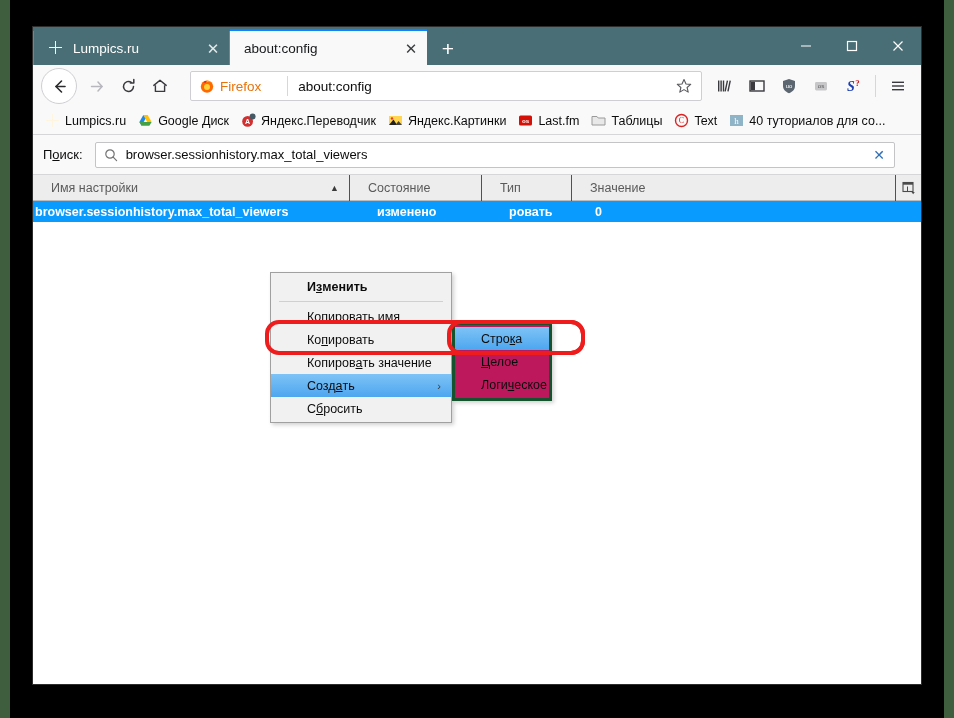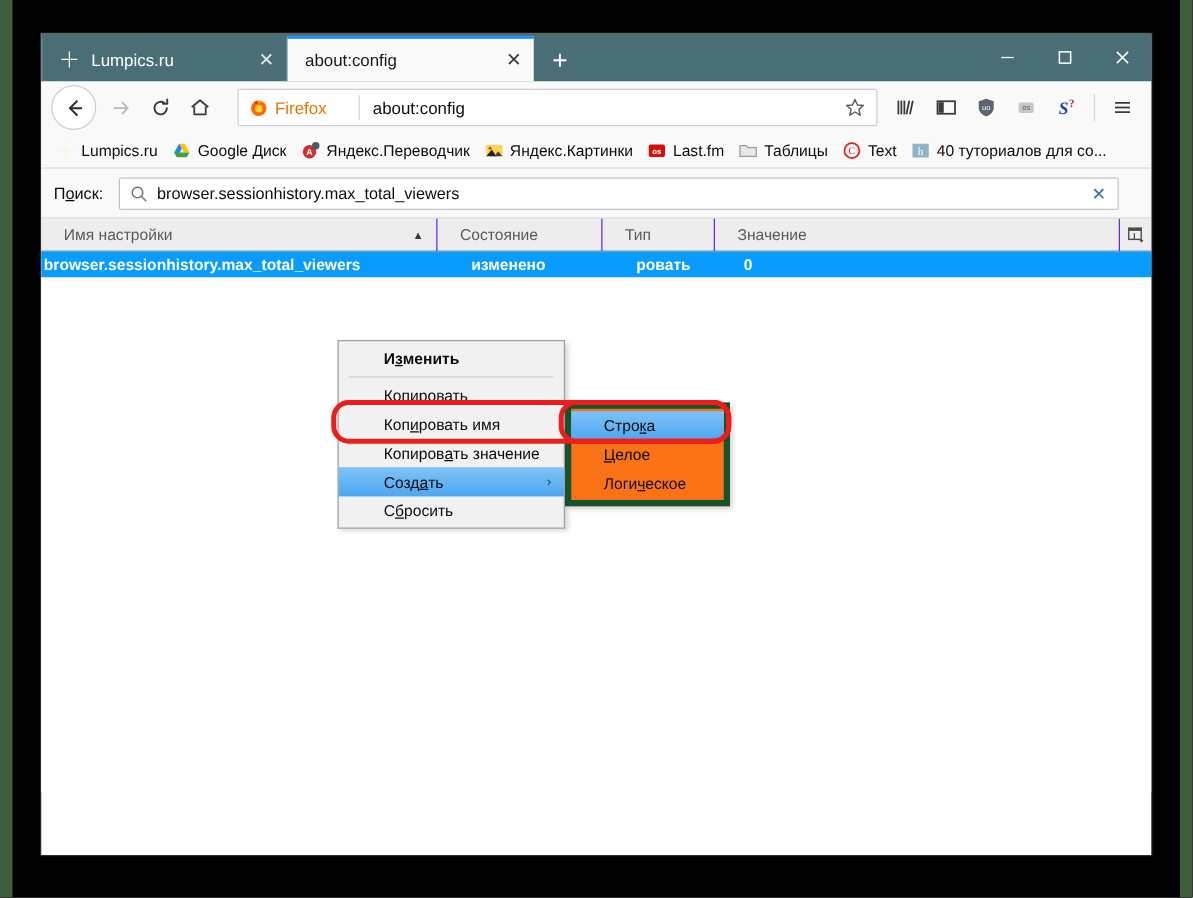--- a/index.html
+++ b/index.html
@@ -154,21 +154,21 @@
     height: 23px; display: flex; align-items: center; padding: 0 10px 0 36px;
     box-sizing: border-box; white-space: nowrap; position: relative;
   }
   .ctxitem.bold { font-weight: bold; }
   .ctxitem.sel { background: #5fb2f2; background-image: linear-gradient(#7ec3f6,#4da6ef); }
   .ctx-sep { height: 1px; background: #d0d0d0; margin: 3px 8px; }
   .ctx-arrow { margin-left: auto; font-size: 11px; color: #3a3a3a; }
 
   .submenu {
     position: absolute; left: 419px; top: 100px;
-    width: 132px; background: #f97316; border: 5px solid #14532d;
+    width: 100px; background: #be185d; border: 3px solid #14532d;
     box-shadow: 2px 2px 4px rgba(0,0,0,.18);
     padding: 2px 0; box-sizing: border-box;
     font-size: 12.5px; color: #0c0c0d; z-index: 6;
   }
   .submenu .ctxitem { padding-left: 26px; }
 
   
   .redoval {
     position: absolute; border: 4px solid #ee1c1c; border-radius: 14px;
     z-index: 9; pointer-events: none;
@@ -440,28 +440,28 @@
     <div class="prefs-body">
 
       <div class="ctxmenu">
         <div class="ctxitem bold">
           <span>И</span>
             <u>з</u>
             <span>менить</span>
         </div>
         <div class="ctx-sep"></div>
         <div class="ctxitem">
+          <span>Коп</span>
+            <u>и</u>
+            <span>ровать имя</span>
+        </div>
+        <div class="ctxitem">
           <span>Ко</span>
             <u>п</u>
             <span>ировать</span>
-        </div>
-        <div class="ctxitem">
-          <span>Коп</span>
-            <u>и</u>
-            <span>ровать имя</span>
         </div>
         <div class="ctxitem">
           <span>Копиров</span>
             <u>а</u>
             <span>ть значение</span>
         </div>
         <div class="ctxitem sel">
           <span>Созд</span>
             <u>а</u>
             <span>ть</span>

